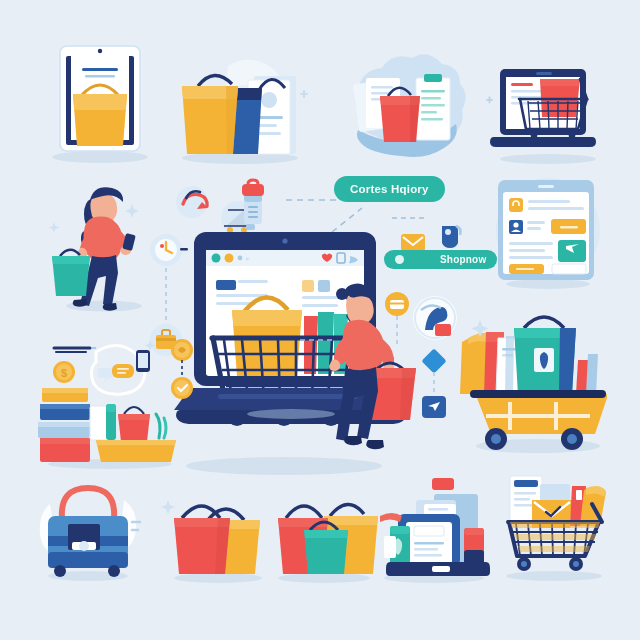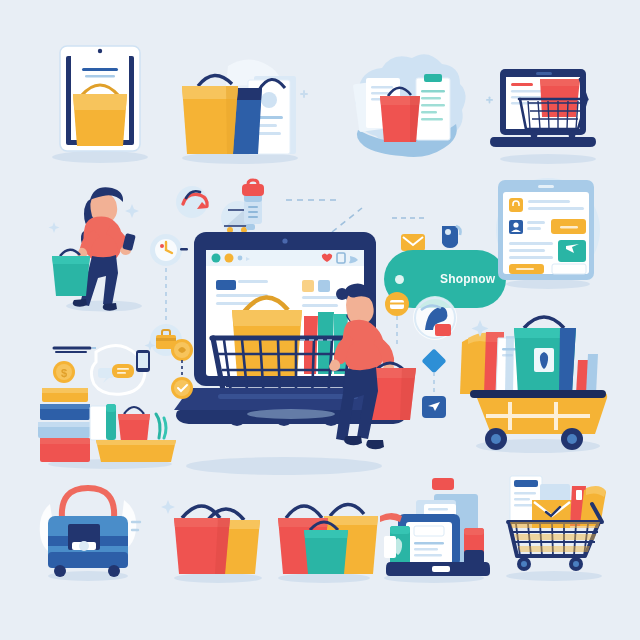--- a/index.html
+++ b/index.html
@@ -16,21 +16,21 @@
   .pill {
     position:absolute;
     display:flex; align-items:center; gap:5px;
     border-radius:999px;
     color:#ffffff;
     font-weight:700;
     letter-spacing:.2px;
     white-space:nowrap;
   }
   .pill-lg { font-size:11.5px; padding:7px 16px; }
-  .pill-sm { font-size:12px; padding:22px 11px;gap:36px; }
+  .pill-sm { font-size:10px; padding:4px 11px;gap:36px; }
   .pill-dot {
     width:9px; height:9px; border-radius:50%;
     background:rgba(255,255,255,.85); flex:0 0 auto;
   }
   .blurtext { filter:blur(.35px); opacity:.95; }
 </style>
 </head>
 <body>
 
 <div class="stage">
@@ -212,20 +212,23 @@
       <rect x="12" y="38" width="10" height="2" rx="1" fill="#8fb8da"></rect>
     </svg>
   </div>
 
   <div class="node" style="left:286px;top:196px;">
     <svg width="52" height="8" viewBox="0 0 52 8">
       <path d="M0 4 h52" stroke="#9fc0dd" stroke-width="1.6" stroke-dasharray="6 5"></path>
     </svg>
   </div>
 
+  <div class="pill pill-lg" style="left:334px;top:176px;background:#2ab5a5;">
+    <span class="blurtext">Cortes Hqiory</span>
+  </div>
 
   <div class="node" style="left:330px;top:206px;">
     <svg width="40" height="28" viewBox="0 0 40 28">
       <path d="M2 26 l30 -24" stroke="#9fc0dd" stroke-width="1.6" stroke-dasharray="6 5"></path>
     </svg>
   </div>
 
   <div class="node" style="left:398px;top:228px;">
     <svg width="30" height="28" viewBox="0 0 30 28">
       <rect x="3" y="6" width="24" height="17" rx="3" fill="#f5b335"></rect>

